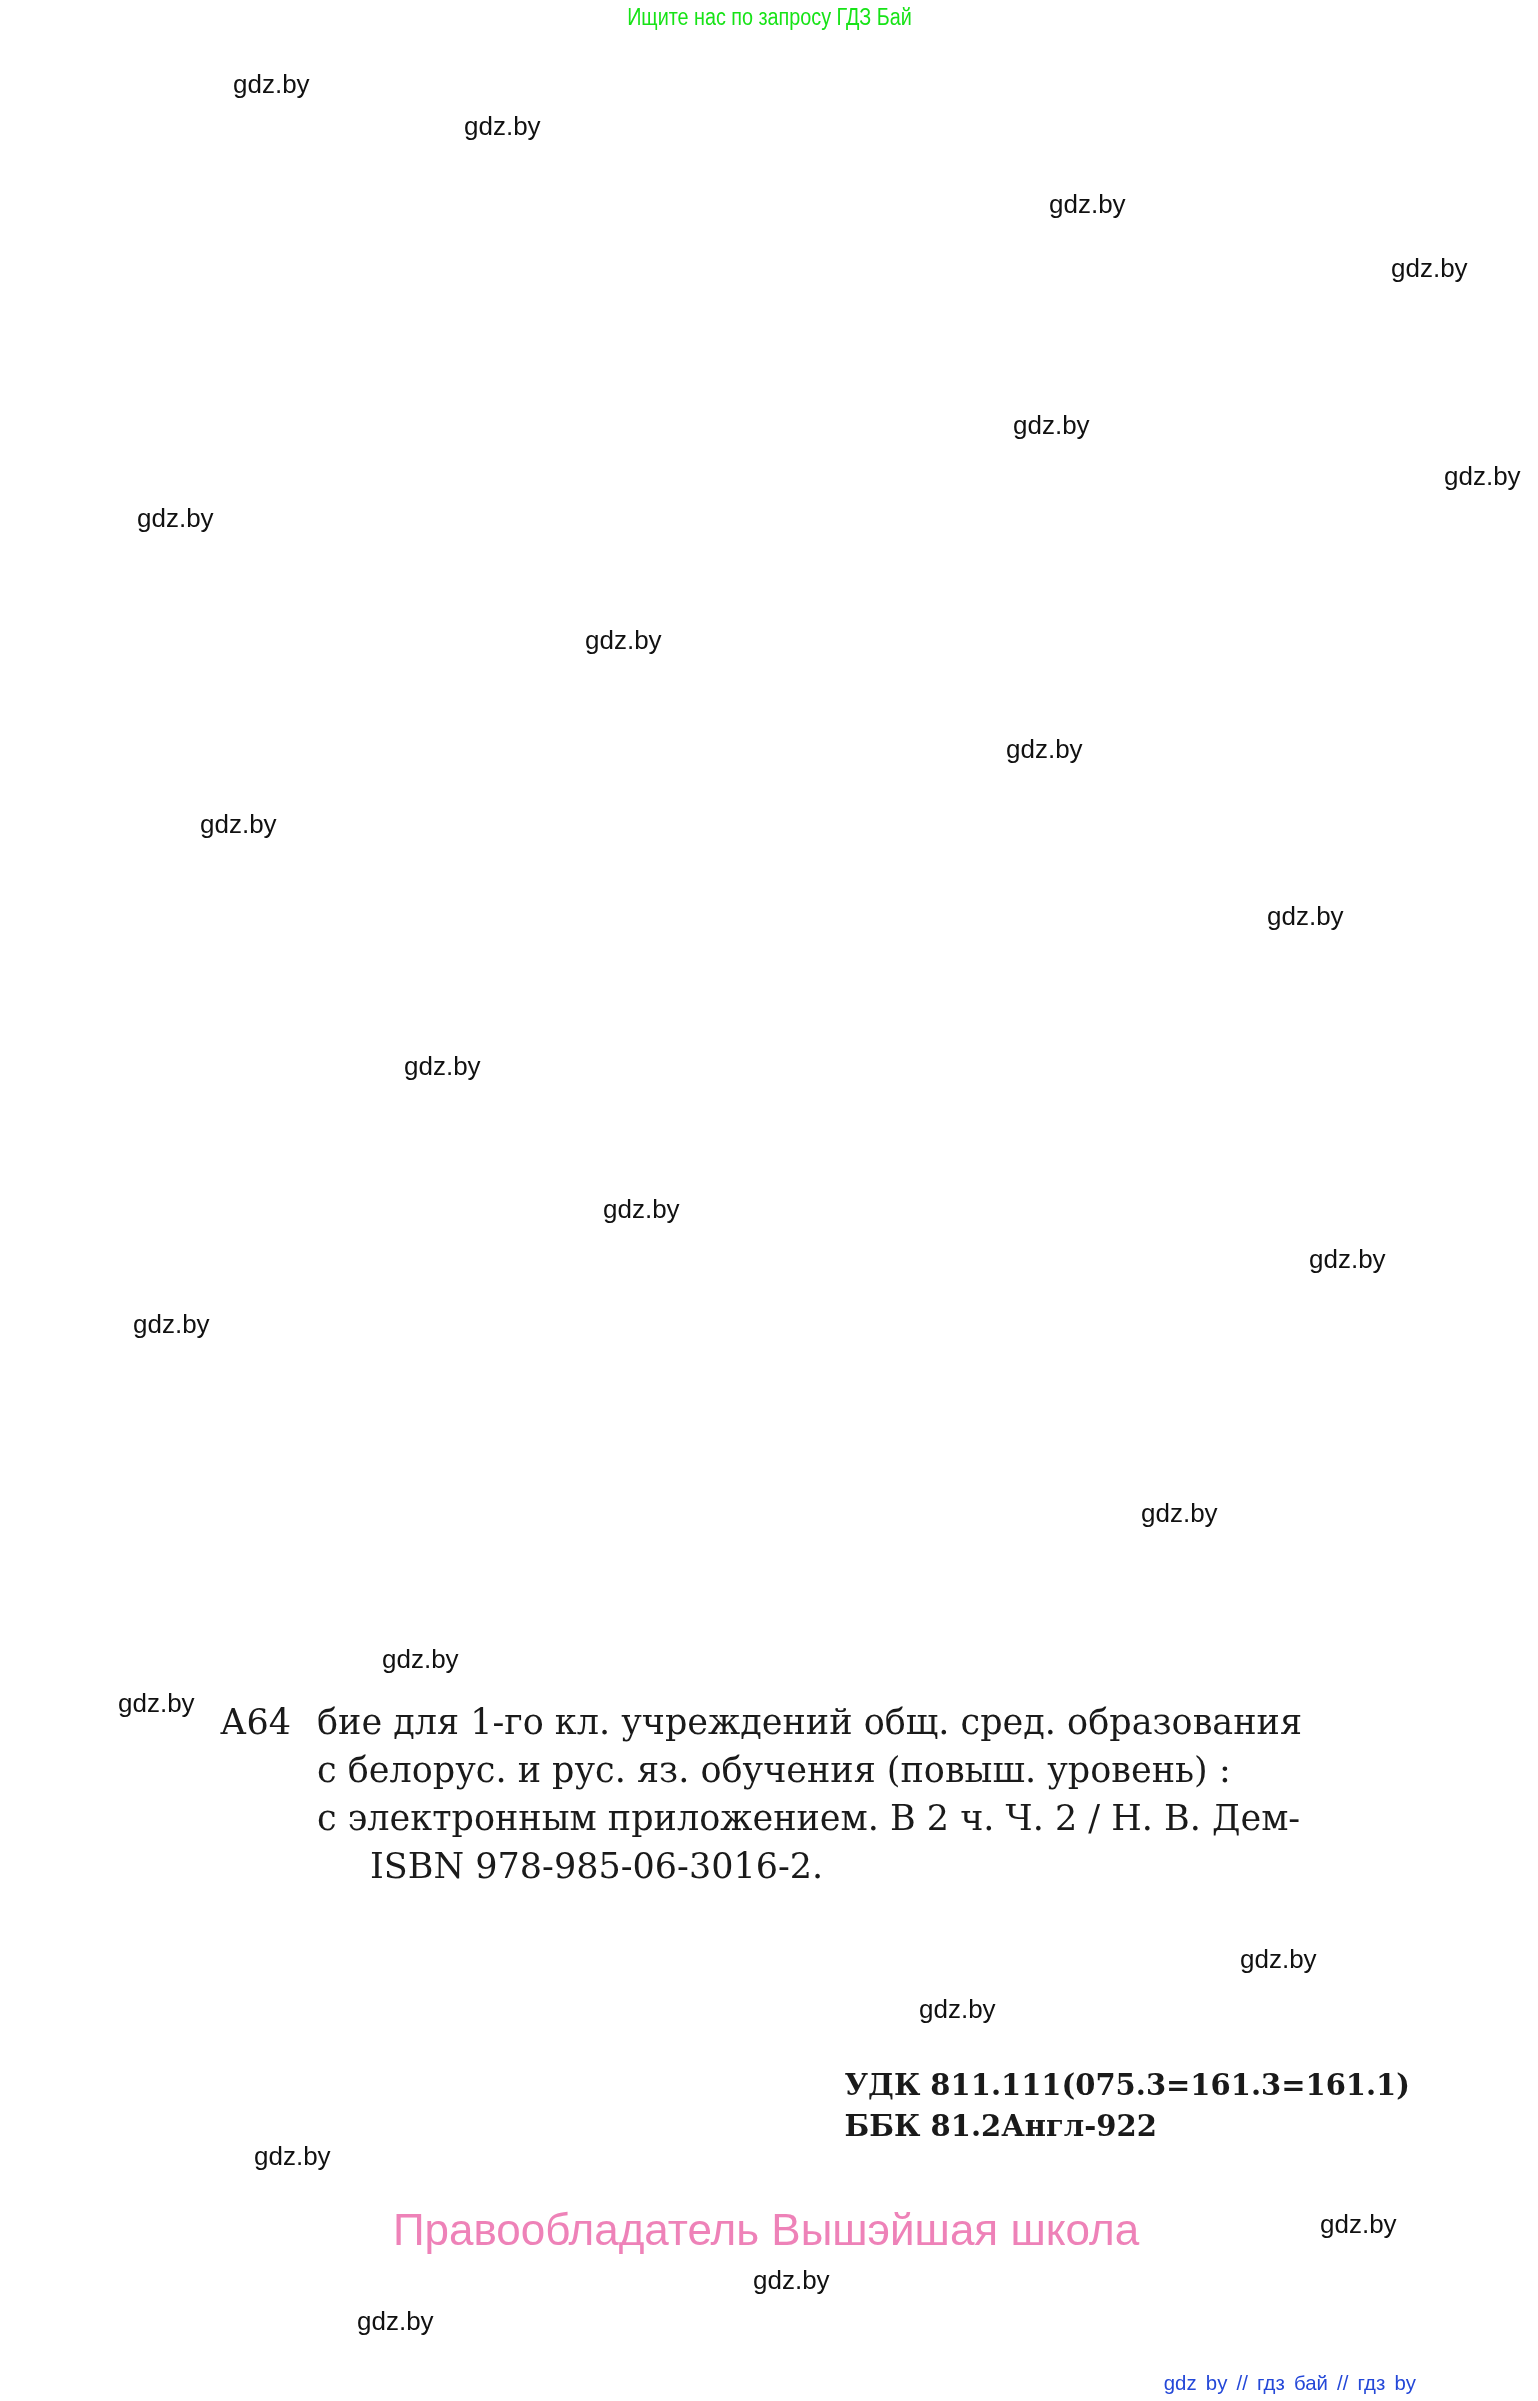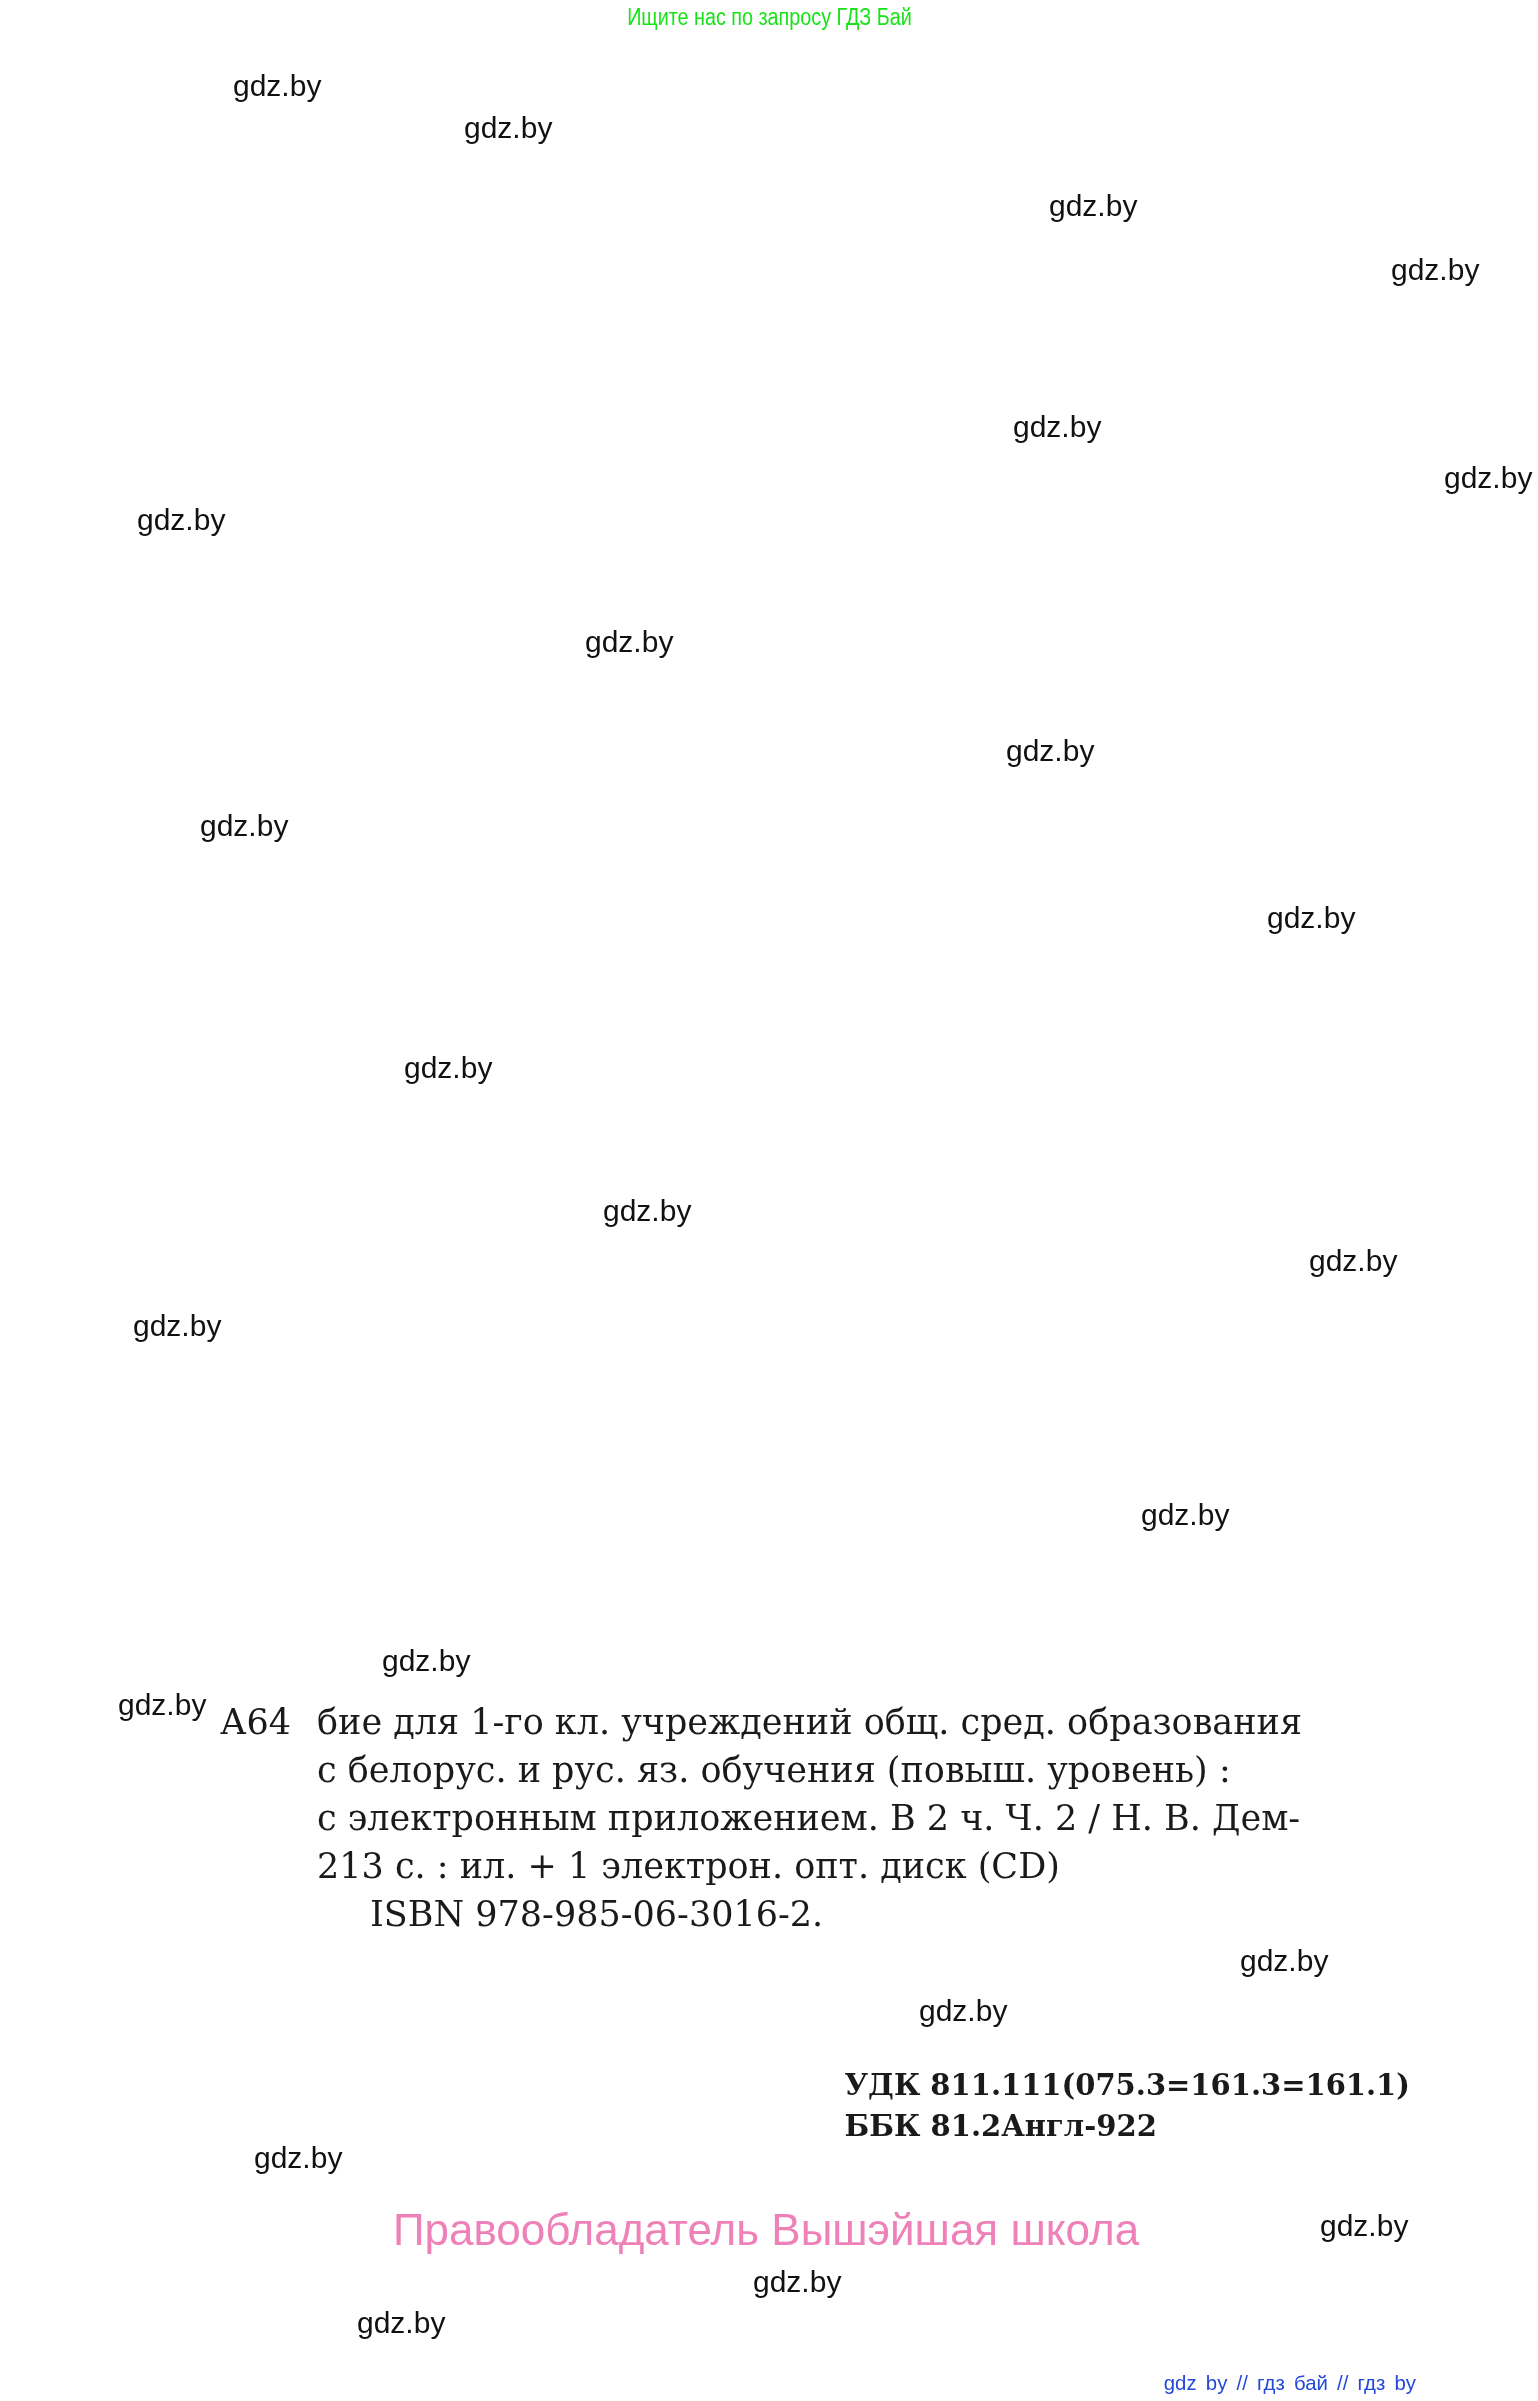--- a/index.html
+++ b/index.html
@@ -4,21 +4,21 @@
 <style>
   html, body { margin: 0; padding: 0; background: #ffffff; }
   body { width: 1539px; height: 2401px; position: relative; overflow: hidden; }
   .top-banner {
     position: absolute; left: 0; width: 1539px; top: 3.5px; text-align: center;
     font-family: "Liberation Sans", sans-serif; font-size: 23px; color: #17e317;
     transform: scaleX(0.86); transform-origin: center;
   }
   .wm {
     position: absolute; font-family: "Liberation Sans", sans-serif;
-    font-size: 30px; color: #111111; white-space: nowrap; line-height: 1;
+    font-size: 26px; color: #111111; white-space: nowrap; line-height: 1;
   }
   .biblio {
     position: absolute; left: 220px; top: 1698px; width: 1192px;
     font-family: "DejaVu Serif", serif; font-size: 35px; color: #1a1a1a;
     line-height: 48px;
   }
   .biblio .line { position: relative; white-space: nowrap; height: 48px; }
   .biblio .indent { padding-left: 97px; }
   .biblio .first { padding-left: 150px; }
   .biblio .code { position: absolute; left: 0; top: 0; }
@@ -67,21 +67,20 @@
     <div class="wm" style="left: 254px; top: 2143px;">gdz.by</div>
     <div class="wm" style="left: 1320px; top: 2211px;">gdz.by</div>
     <div class="wm" style="left: 753px; top: 2267px;">gdz.by</div>
     <div class="wm" style="left: 357px; top: 2308px;">gdz.by</div>
   </div>
 
 <div class="biblio">
   <div class="line indent"><span class="code">А64</span><span>бие для 1-го кл. учреждений общ. сред. образования</span></div>
   <div class="line indent"><span>с белорус. и рус. яз. обучения (повыш. уровень) :</span></div>
   <div class="line indent"><span>с электронным приложением. В 2 ч. Ч. 2  / Н. В. Дем-</span></div>
-  <div class="line indent"><span>213 с. : ил. + 1 электрон. опт. диск (CD)</span></div>
   <div class="line first"><span>ISBN 978-985-06-3016-2.</span></div>
 </div>
 
 <div class="class-codes">
   <div>УДК 811.111(075.3=161.3=161.1)</div>
   <div>ББК 81.2Англ-922</div>
 </div>
 
 <div class="copyright">Правообладатель Вышэйшая школа</div>
 

